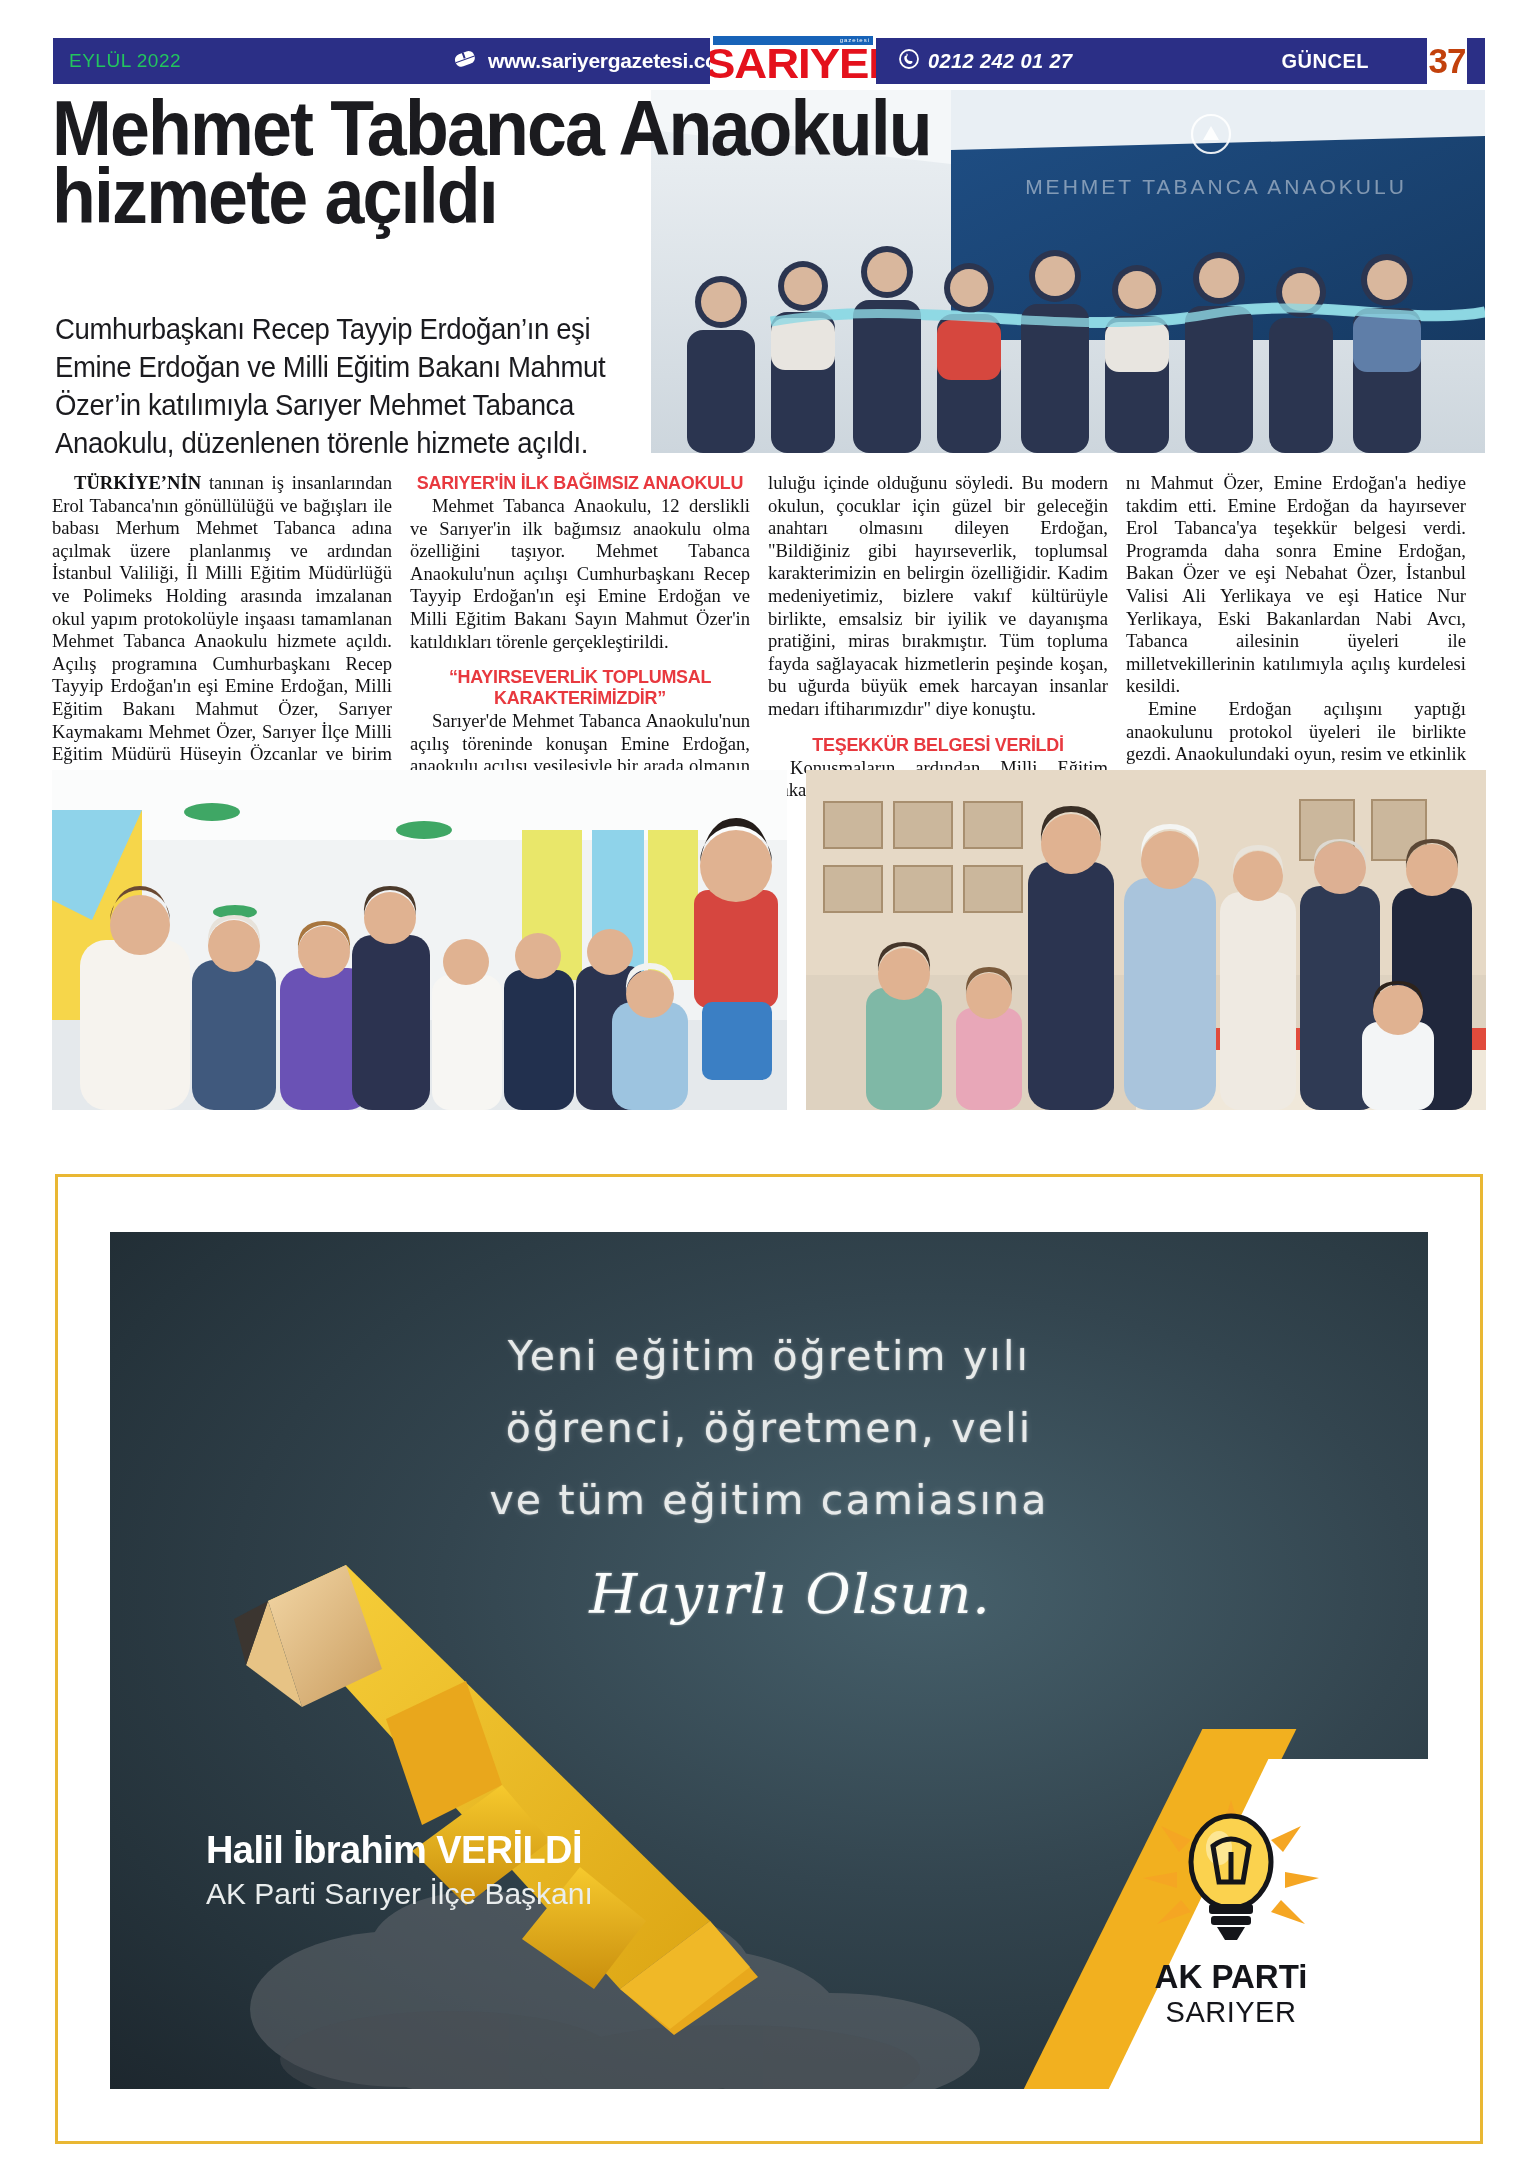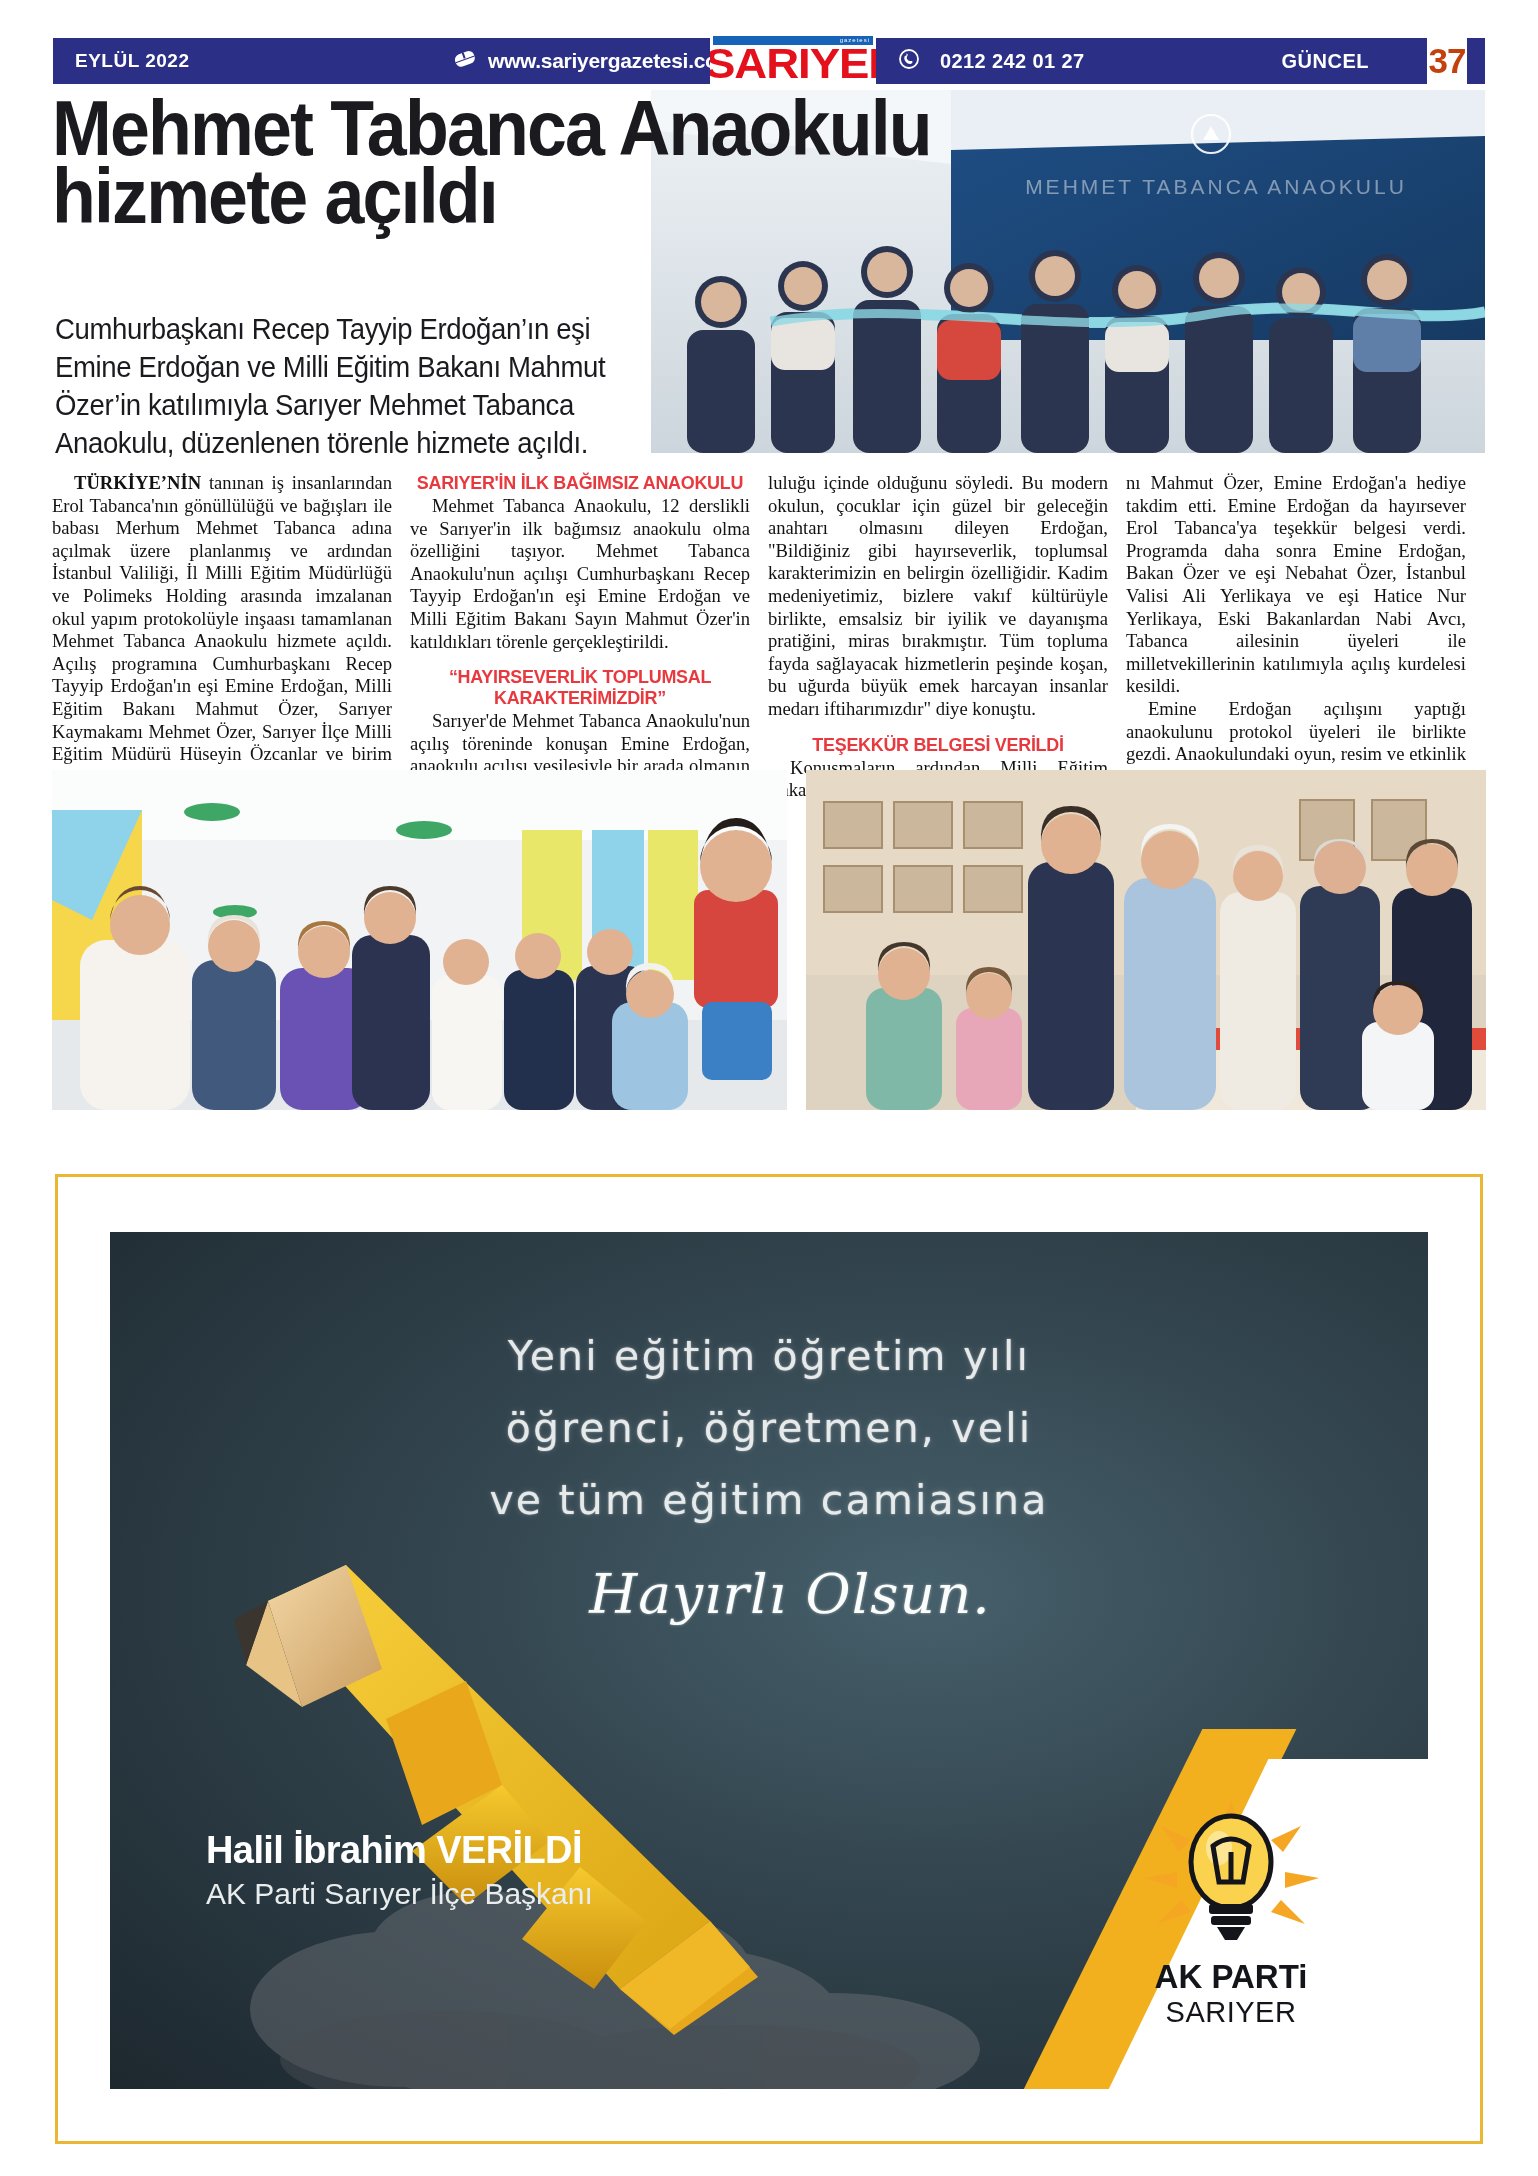--- a/index.html
+++ b/index.html
@@ -20,25 +20,25 @@
   .masthead{
     position:absolute;
     left:53px; top:38px;
     width:1432px; height:46px;
     background:#2b2f86;
     display:flex;
     align-items:center;
   }
   .mh-date{
     font-family:"Liberation Sans", sans-serif;
-    color:#ffffff;
+    color:#22c55e;
     font-size:19px;
     letter-spacing:.5px;
-    margin-left:22px;
-    font-weight:700;
+    margin-left:16px;
+    font-weight:400;
     white-space:nowrap;
   }
   .mh-web{
     position:absolute;
     left:400px;
     display:flex;align-items:center;gap:9px;
   }
   .mh-web .label{
     font-family:"Liberation Sans", sans-serif;
     color:#ffffff;font-size:21px;font-weight:700;letter-spacing:-.3px;
@@ -67,21 +67,21 @@
     font-family:"Liberation Sans",sans-serif;
     font-weight:700;
     font-size:43px;
     color:#e4111c;
     letter-spacing:-1px;
     transform:scaleX(1.06);
     line-height:48px;
   }
   .mh-phone{
     position:absolute;left:845px;
-    display:flex;align-items:center;gap:20px;
+    display:flex;align-items:center;gap:8px;font-style:italic;
   }
   .mh-phone .num{
     font-family:"Liberation Sans", sans-serif;
     color:#ffffff;font-size:20px;font-weight:700;letter-spacing:.4px;
     white-space:nowrap;
   }
   .mh-section{
     position:absolute;right:116px;
     font-family:"Liberation Sans", sans-serif;
     color:#ffffff;font-size:20px;font-weight:700;letter-spacing:.5px;

